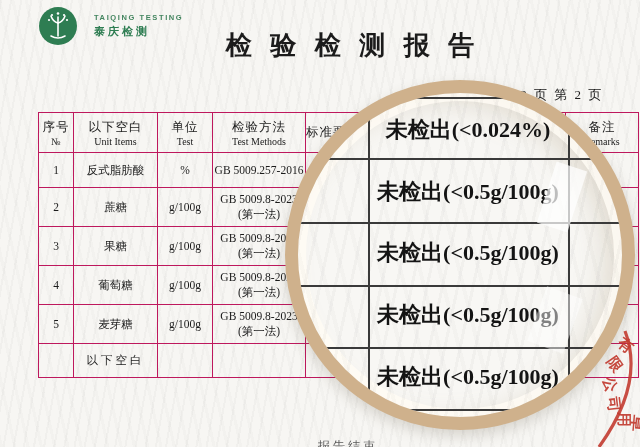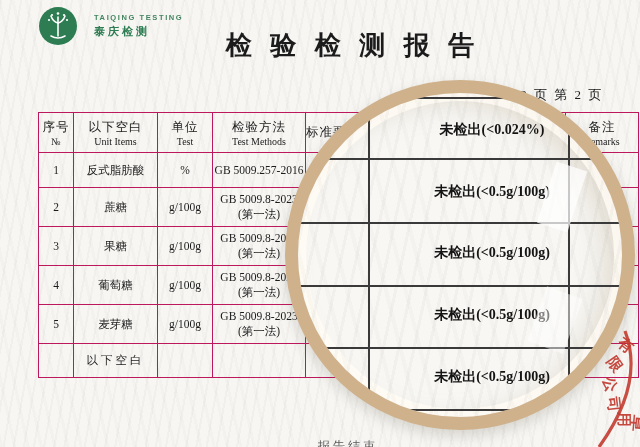--- a/index.html
+++ b/index.html
@@ -48,21 +48,21 @@
   }
   .magnifier::before {
     content:""; position:absolute; inset:0; border-radius:50%; pointer-events:none;
     background-image:
       repeating-linear-gradient(102deg, rgba(120,120,118,0.05) 0 3px, transparent 3px 15px),
       repeating-linear-gradient(76deg, rgba(140,140,135,0.04) 0 4px, transparent 4px 19px);
   }
   .mag-vline { position:absolute; top:0; bottom:0; width:2px; background:#3a3a3a; }
   .mag-hline { position:absolute; left:0; width:324px; height:2px; background:#3a3a3a; }
   .mag-row { position:absolute; left:70px; width:200px; height:24px; line-height:24px;
-             text-align:center; font-size:14px; font-weight:bold; color:#141414;padding-left:24px; }
+             text-align:center; font-size:22px; font-weight:bold; color:#141414; }
   .glare { position:absolute; background:rgba(255,255,255,0.72); }
   
   .stamp { position:absolute; left:575px; top:328px; width:66px; height:119px; z-index:6; }
   .stamp span { position:absolute; font-size:15px; font-weight:bold; color:#c23b30; opacity:0.92; }
   .stamp svg { position:absolute; left:0; top:0; }
   .footer-cut { position:absolute; left:318px; top:438px; font-size:12px; color:#5a5a5a;
                 letter-spacing:3px; z-index:6; }
 </style>
 </head>
 <body>

